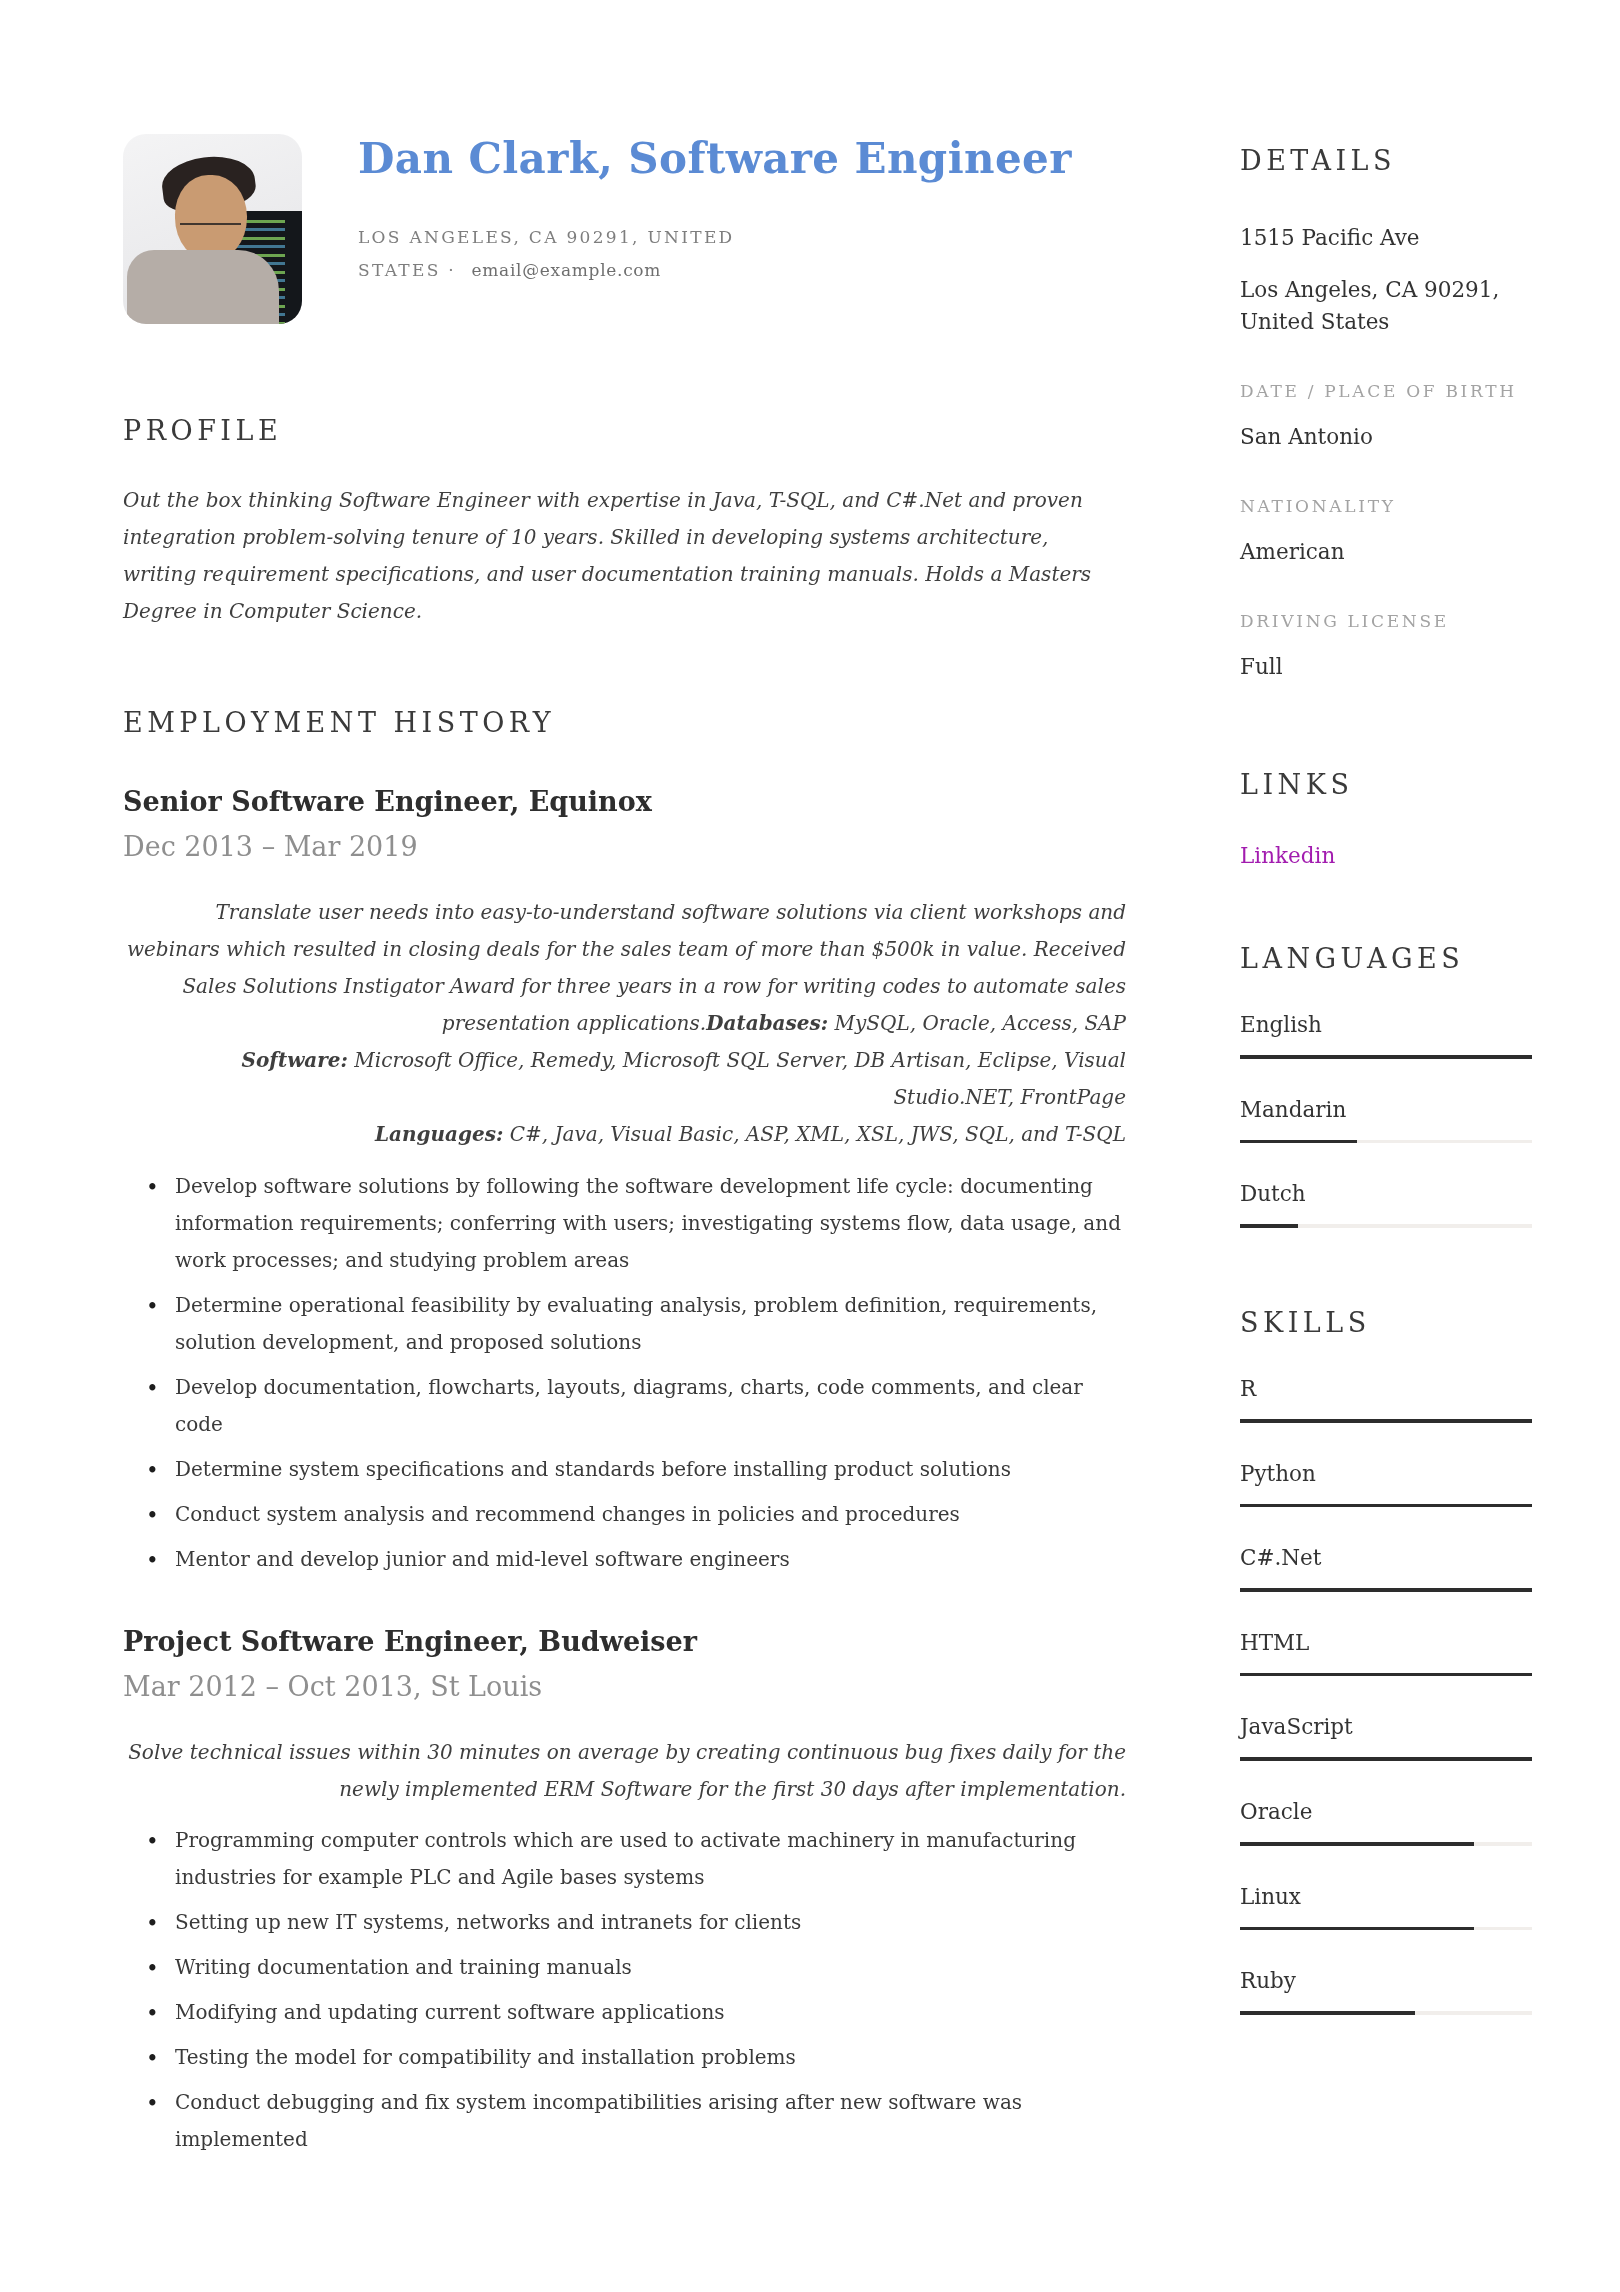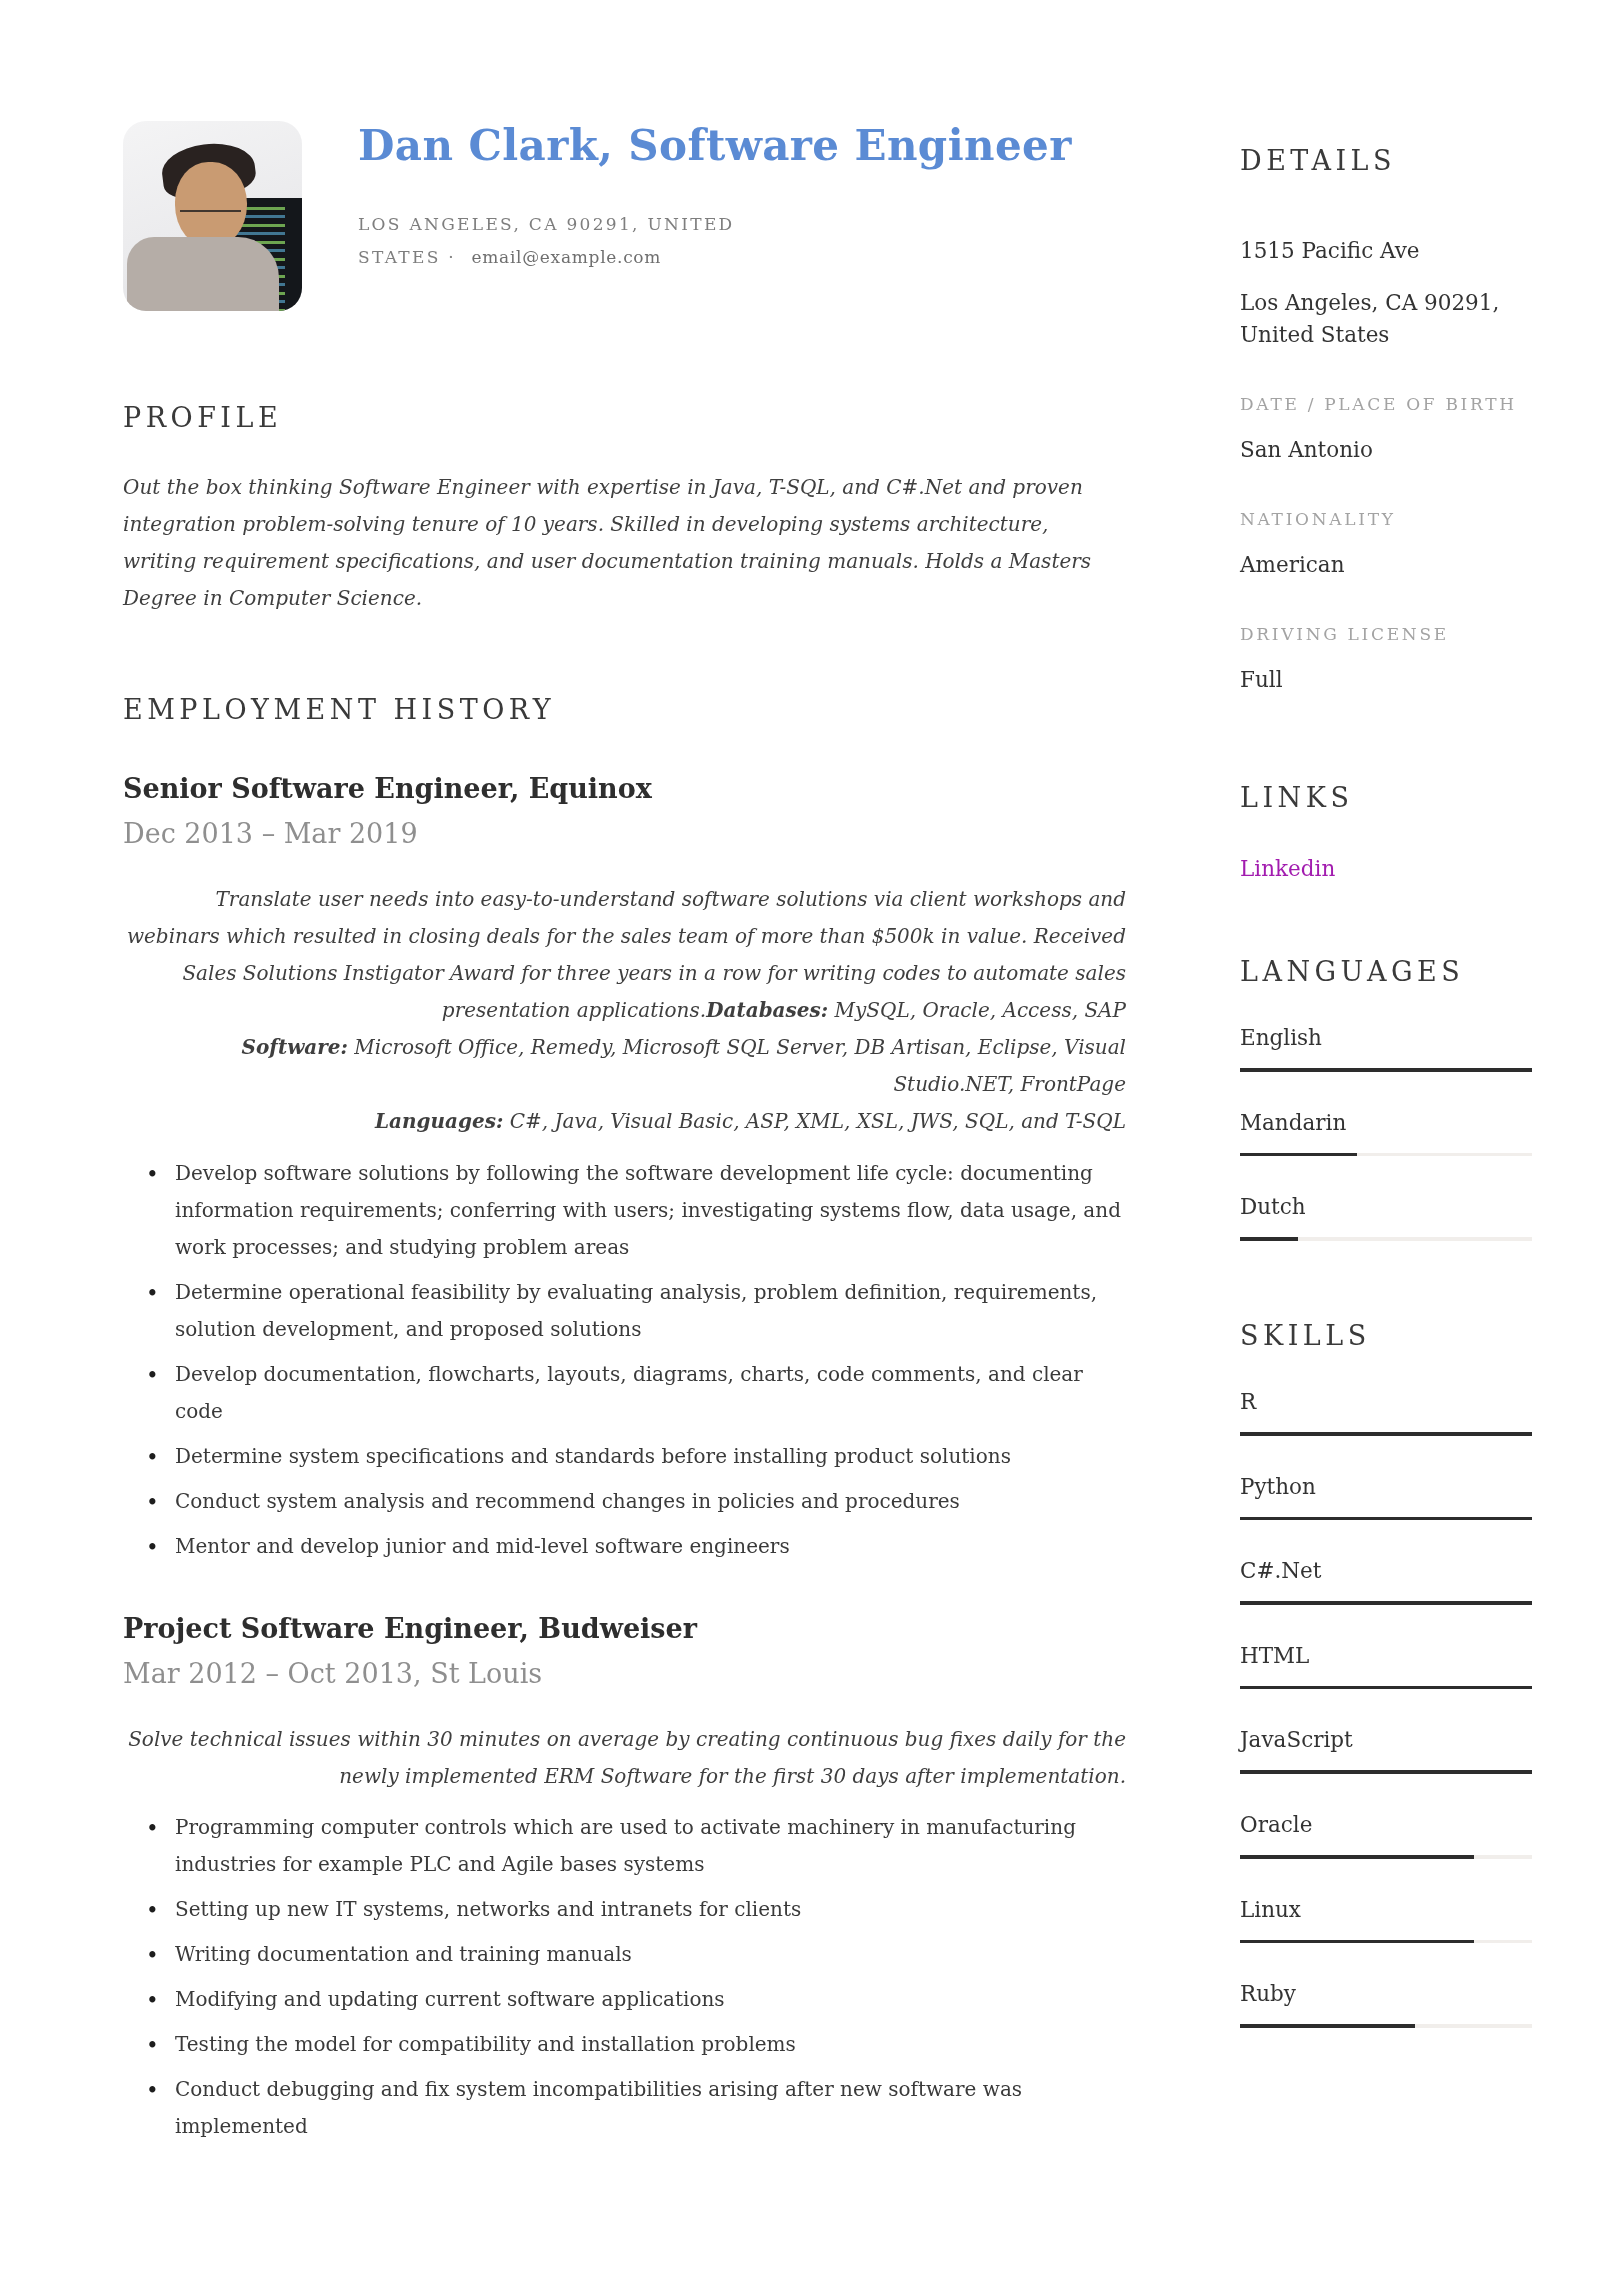--- a/index.html
+++ b/index.html
@@ -6,21 +6,21 @@
   html,body { background:#ffffff; }
   .page {
     position:relative;
     width:1620px; height:2293px;
     background:#ffffff;
     font-family:"DejaVu Serif", "Liberation Serif", serif;
     color:#3a3a3a;
     overflow:hidden;
   }
   
-  .main-col { position:absolute; left:123px; top:121px; width:1003px; }
+  .main-col { position:absolute; left:123px; top:134px; width:1003px; }
   .side-col { position:absolute; left:1240px; top:145px; width:292px; }
 
   
   .header { display:flex; align-items:flex-start; }
   .photo {
     flex:0 0 auto;
     width:179px; height:190px; border-radius:23px;
     position:relative; overflow:hidden;
     background:linear-gradient(160deg,#f4f4f5 0%,#ebebed 55%,#e0e0e3 100%);
   }
@@ -90,21 +90,21 @@
     content:"\2022"; position:absolute; left:-29px; top:0;
     color:#1e1e1e; font-size:21.5px;
   }
 
   
   .side-value { font-size:21.5px; color:#333333; line-height:1.5; }
   .side-label {
     font-size:17px; color:#a3a3a3; letter-spacing:2.7px; margin-top:43px;
   }
   .side-label + .side-value { margin-top:19.7px; }
-  .side-address1 { margin-top:59px; }
+  .side-address1 { margin-top:46px; }
   .side-address2 { margin-top:19.7px; }
   .links-heading { margin-top:86px; }
   .link-item { margin-top:43px; font-size:21.5px; color:#a21caf; cursor:pointer; }
   .languages-heading { margin-top:75px; }
   .skills-heading { margin-top:79px; }
   .meter-list { margin-top:18px; }
   .meter-row { margin-top:38px; }
   .meter-name { font-size:21.5px; color:#333333; }
   .meter-track {
     margin-top:18px; width:100%; height:3.6px; background:#f1eeeb;

